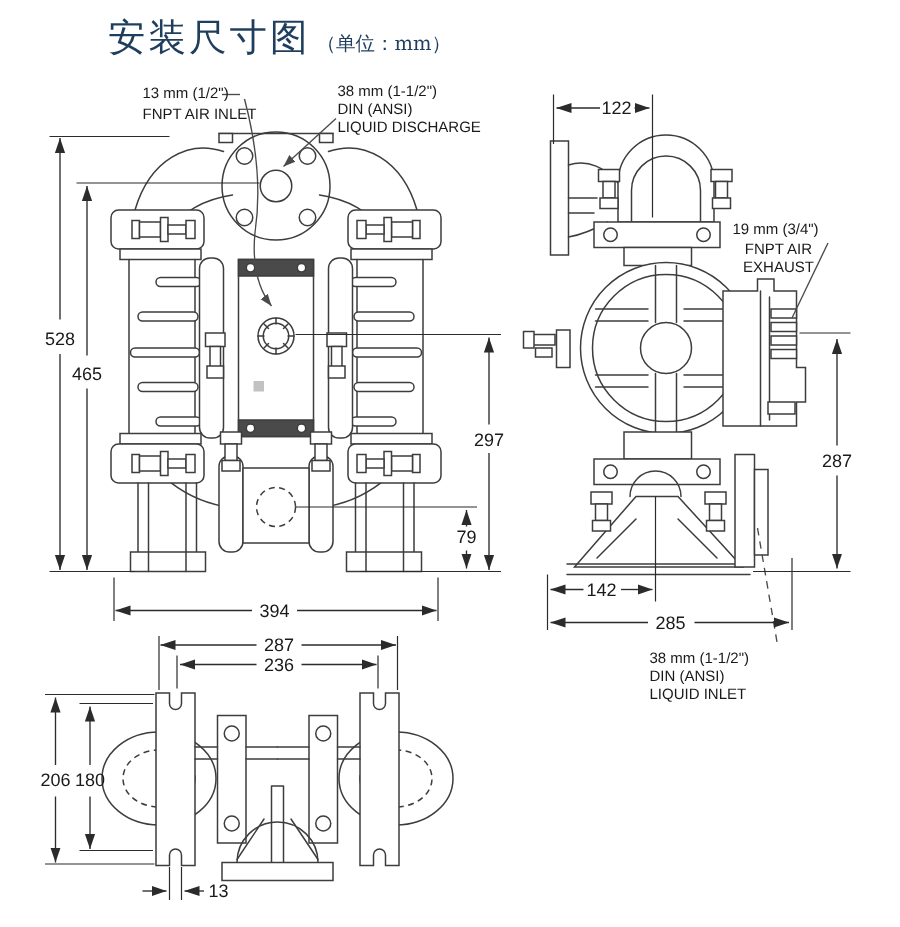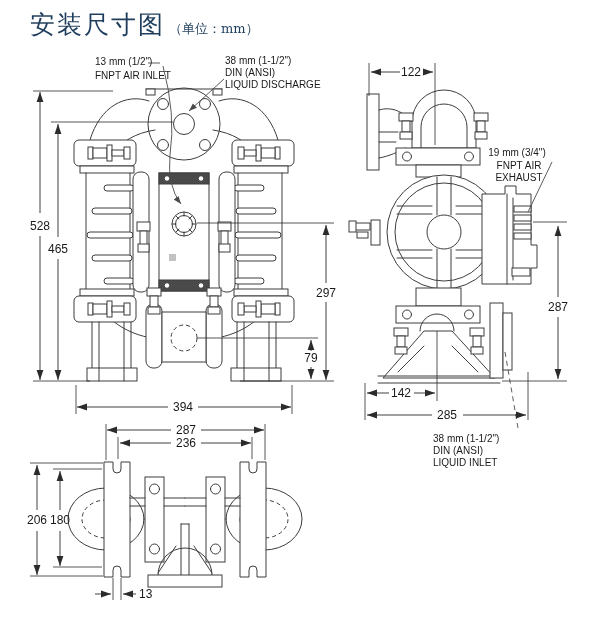--- a/index.html
+++ b/index.html
@@ -1,20 +1,20 @@
 <!DOCTYPE html>
 <html><head>
 <meta charset="utf-8">
 <style>
   html,body{margin:0;padding:0;background:#fff;}
   .canvas{position:relative;width:600px;height:618px;background:#ffffff;overflow:hidden;
           font-family:"Liberation Sans",sans-serif;}
   .title{position:absolute;left:30px;top:8px;color:#1f3d5c;font-family:"DejaVu Serif",serif;
          white-space:nowrap;}
-  .title .main{font-size:25px;letter-spacing:2px;}
+  .title .main{font-size:25px;letter-spacing:2px;margin-left:42px;}
   .title .unit{font-size:13px;margin-left:4px;}
   svg{position:absolute;left:0;top:0;}
   .ln{stroke:#3d3d3d;stroke-width:1;fill:none;stroke-linecap:round;}
   .fw{stroke:#3d3d3d;stroke-width:1;fill:#ffffff;}
   .dk{stroke:#3d3d3d;stroke-width:1;fill:#4a4a4a;}
   .dash{stroke:#3d3d3d;stroke-width:1;fill:none;stroke-dasharray:4 3;}
   .dim{stroke:#2b2b2b;stroke-width:0.9;fill:none;}
   .ext{stroke:#2b2b2b;stroke-width:0.8;fill:none;}
   .dimtxt{font-family:"Liberation Sans",sans-serif;font-size:12px;fill:#1a1a1a;}
   .lbltxt{font-family:"Liberation Sans",sans-serif;font-size:10px;fill:#1a1a1a;}

